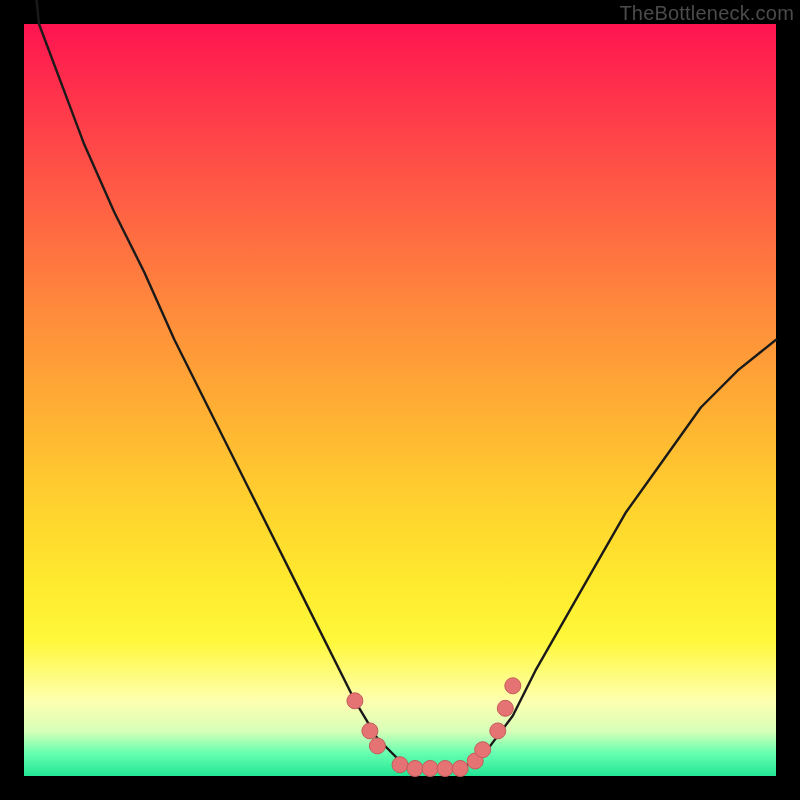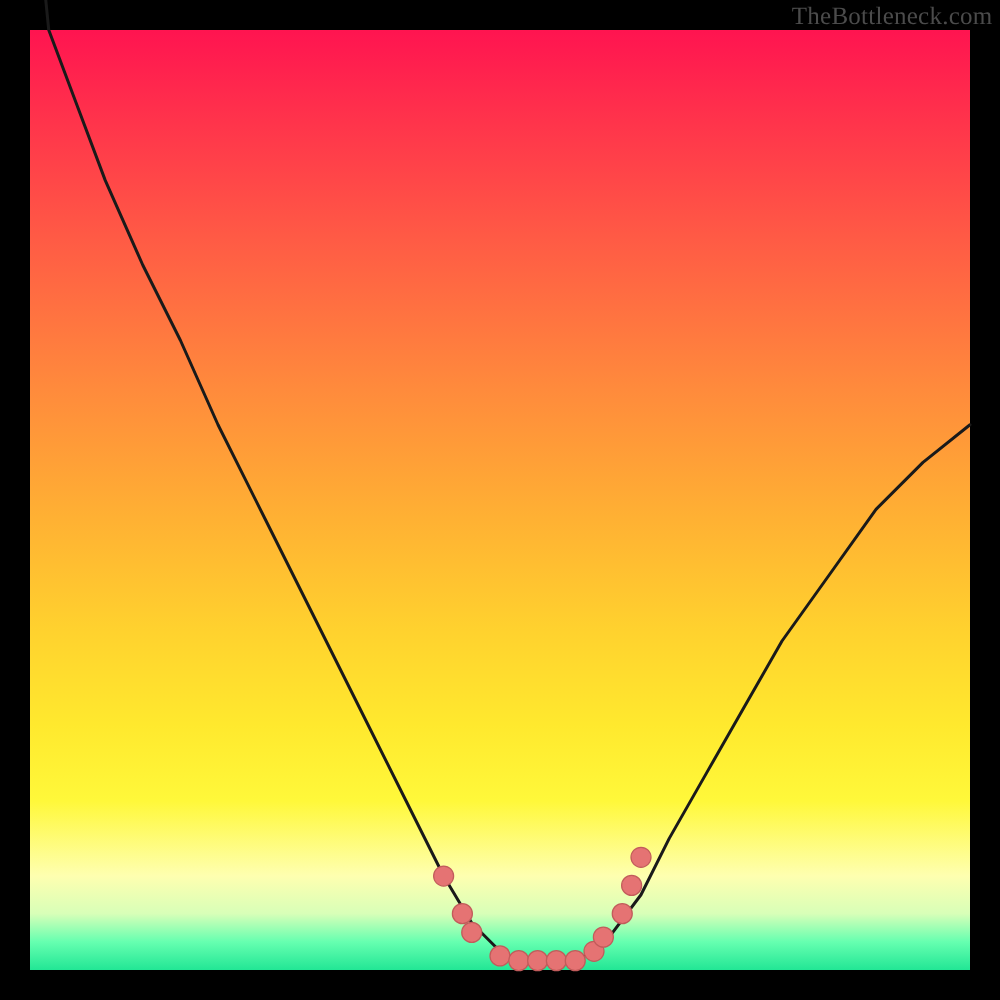--- a/index.html
+++ b/index.html
@@ -9,21 +9,20 @@
     height: 800px;
     background: #000;
     overflow: hidden;
     font-family: Arial, Helvetica, sans-serif;
   }
   .frame {
     position: relative;
     width: 800px;
     height: 580px;
     background: #000;
-    font-family: Liberation Serif, serif;
   }
   .plot-area {
     position: absolute;
     left: 24px;
     top: 24px;
     width: 752px;
     height: 752px;
     
     background: linear-gradient(
       to bottom,

